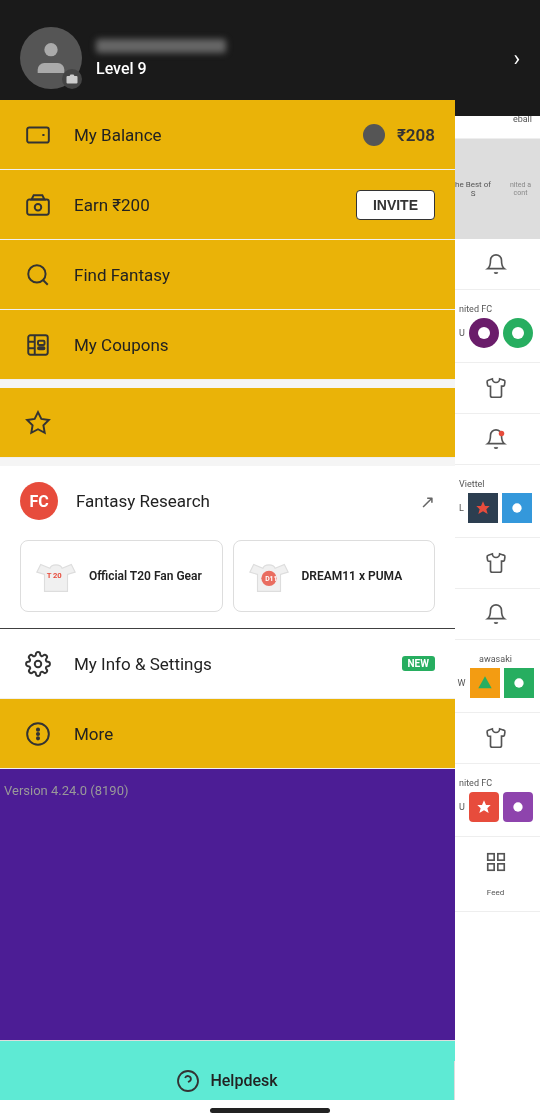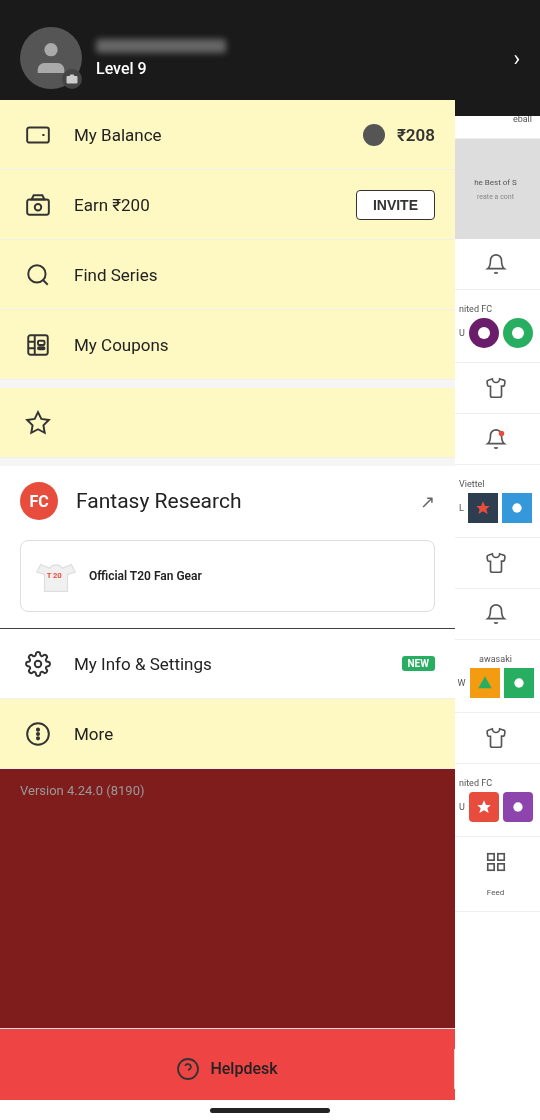--- a/index.html
+++ b/index.html
@@ -123,21 +123,21 @@
     }
     .rc-item-label {
       font-size: 9px;
       color: #555;
       text-align: right;
     }
     .rc-grey-bar {
       background: #ddd;
       height: 100px;
       display: flex;
-      flex-direction: column;
+      flex-direction: row;
       align-items: center;
       justify-content: center;
       gap: 6px;
     }
 
     
     .menu-container {
       position: absolute;
       top: 100px;
       left: 0;
@@ -148,21 +148,21 @@
       flex-direction: column;
     }
 
     .menu-item {
       display: flex;
       align-items: center;
       padding: 0 20px;
       height: 70px;
       border-bottom: 1px solid #f0f0f0;
       cursor: pointer;
-      background: #fef9c3;
+      background: #eab308;
     }
     .menu-icon {
       width: 36px;
       height: 36px;
       display: flex;
       align-items: center;
       justify-content: center;
       margin-right: 18px;
       flex-shrink: 0;
     }
@@ -218,21 +218,21 @@
       display: flex;
       align-items: center;
       justify-content: center;
       margin-right: 18px;
       font-size: 16px;
       font-weight: bold;
       color: #fff;
       flex-shrink: 0;
     }
     .fantasy-label {
-      font-size: 21px;
+      font-size: 17px;
       color: #222;
       flex: 1;
     }
     .external-icon {
       color: #666;
       font-size: 18px;
     }
 
     .merch-row {
       display: flex;
@@ -282,35 +282,35 @@
       font-size: 10px;
       font-weight: bold;
       padding: 2px 6px;
       border-radius: 3px;
       margin-left: 8px;
       text-align: right;
     }
 
     
     .version-text {
-      padding: 14px 20px;
+      padding: 14px 4px;
       font-size: 13px;
       color: #999;
-      background: #7f1d1d;
+      background: #4c1d95;
       flex: 1;
     }
 
     
     .bottom-bar {
       position: absolute;
-      bottom: 12px;
+      bottom: 0;
       left: 0;
       width: 455px;
       height: 80px;
-      background: #ef4444;
+      background: #5eead4;
       border-top: 1px solid #ddd;
       display: flex;
       align-items: center;
     }
     .bottom-btn {
       flex: 1;
       display: flex;
       align-items: center;
       justify-content: center;
       gap: 10px;
@@ -365,21 +365,21 @@
   </div>
 
   <div class="right-col-items">
 
     <div class="rc-item">
       <span class="rc-item-label">eball</span>
     </div>
 
     <div class="rc-grey-bar">
       <span class="rc-item-label" style="font-size:8px;color:#555;text-align:center;padding:0 4px;">he Best of S</span>
-      <span class="rc-item-label" style="font-size:7px;color:#888;text-align:center;padding:0 4px;">reate a cont</span>
+      <span class="rc-item-label" style="font-size:7px;color:#888;text-align:center;padding:0 4px;">nited a cont</span>
     </div>
 
     <div class="rc-item" style="align-items:center;">
       <svg width="22" height="22" viewBox="0 0 24 24" fill="none" stroke="#555" stroke-width="1.8">
           <path d="M18 8a6 6 0 0 0-12 0c0 7-3 9-3 9h18s-3-2-3-9"></path>
           <path d="M13.73 21a2 2 0 0 1-3.46 0"></path>
         </svg>
     </div>
 
     <div class="rc-item" style="align-items:flex-start;">
@@ -543,21 +543,21 @@
     <button class="invite-btn">INVITE</button>
   </div>
 
   <div class="menu-item">
     <div class="menu-icon">
       <svg viewBox="0 0 24 24">
           <circle cx="11" cy="11" r="8"></circle>
           <path d="m21 21-4.35-4.35"></path>
         </svg>
     </div>
-    <span class="menu-label">Find Series</span>
+    <span class="menu-label">Find Fantasy</span>
   </div>
 
   <div class="menu-item">
     <div class="menu-icon">
       <svg viewBox="0 0 24 24">
           <rect x="3" y="3" width="18" height="18" rx="2"></rect>
           <path d="M9 3v18M3 9h6M3 15h6"></path>
           <rect x="12" y="8" width="6" height="4" rx="1"></rect>
           <rect x="12" y="14" width="6" height="2" rx="1"></rect>
         </svg>
@@ -590,20 +590,31 @@
         <div class="merch-tshirt">
           <svg viewBox="0 0 60 60" fill="none">
             <path d="M10 15 L5 25 L15 28 L15 50 L45 50 L45 28 L55 25 L50 15 L38 20 C36 14 24 14 22 20 Z" fill="#f0f0f0" stroke="#ddd" stroke-width="1.5"></path>
             <text x="18" y="33" font-size="10" font-weight="bold" fill="#e74c3c">T</text>
             <text x="26" y="33" font-size="10" font-weight="bold" fill="#e74c3c">20</text>
           </svg>
         </div>
         <span class="merch-label">Official T20 Fan Gear</span>
       </div>
 
+      <div class="merch-card">
+        <div class="merch-tshirt">
+          <svg viewBox="0 0 60 60" fill="none">
+            <path d="M10 15 L5 25 L15 28 L15 50 L45 50 L45 28 L55 25 L50 15 L38 20 C36 14 24 14 22 20 Z" fill="#f0f0f0" stroke="#ddd" stroke-width="1.5"></path>
+            <circle cx="30" cy="33" r="10" fill="#e74c3c" opacity="0.8"></circle>
+            <text x="25" y="37" font-size="9" font-weight="bold" fill="white">D11</text>
+          </svg>
+        </div>
+        <span class="merch-label">DREAM11
+x PUMA</span>
+      </div>
     </div>
   </div>
 
   <div class="settings-item">
     <div class="menu-icon">
       <svg viewBox="0 0 24 24" stroke="#333" fill="none" stroke-width="1.8" width="26" height="26">
           <circle cx="12" cy="12" r="3"></circle>
           <path d="M19.4 15a1.65 1.65 0 0 0 .33 1.82l.06.06a2 2 0 0 1-2.83 2.83l-.06-.06a1.65 1.65 0 0 0-1.82-.33 1.65 1.65 0 0 0-1 1.51V21a2 2 0 0 1-4 0v-.09A1.65 1.65 0 0 0 9 19.4a1.65 1.65 0 0 0-1.82.33l-.06.06a2 2 0 0 1-2.83-2.83l.06-.06A1.65 1.65 0 0 0 4.68 15a1.65 1.65 0 0 0-1.51-1H3a2 2 0 0 1 0-4h.09A1.65 1.65 0 0 0 4.6 9a1.65 1.65 0 0 0-.33-1.82l-.06-.06a2 2 0 0 1 2.83-2.83l.06.06A1.65 1.65 0 0 0 9 4.68a1.65 1.65 0 0 0 1-1.51V3a2 2 0 0 1 4 0v.09a1.65 1.65 0 0 0 1 1.51 1.65 1.65 0 0 0 1.82-.33l.06-.06a2 2 0 0 1 2.83 2.83l-.06.06A1.65 1.65 0 0 0 19.4 9a1.65 1.65 0 0 0 1.51 1H21a2 2 0 0 1 0 4h-.09a1.65 1.65 0 0 0-1.51 1z"></path>
         </svg>
     </div>

